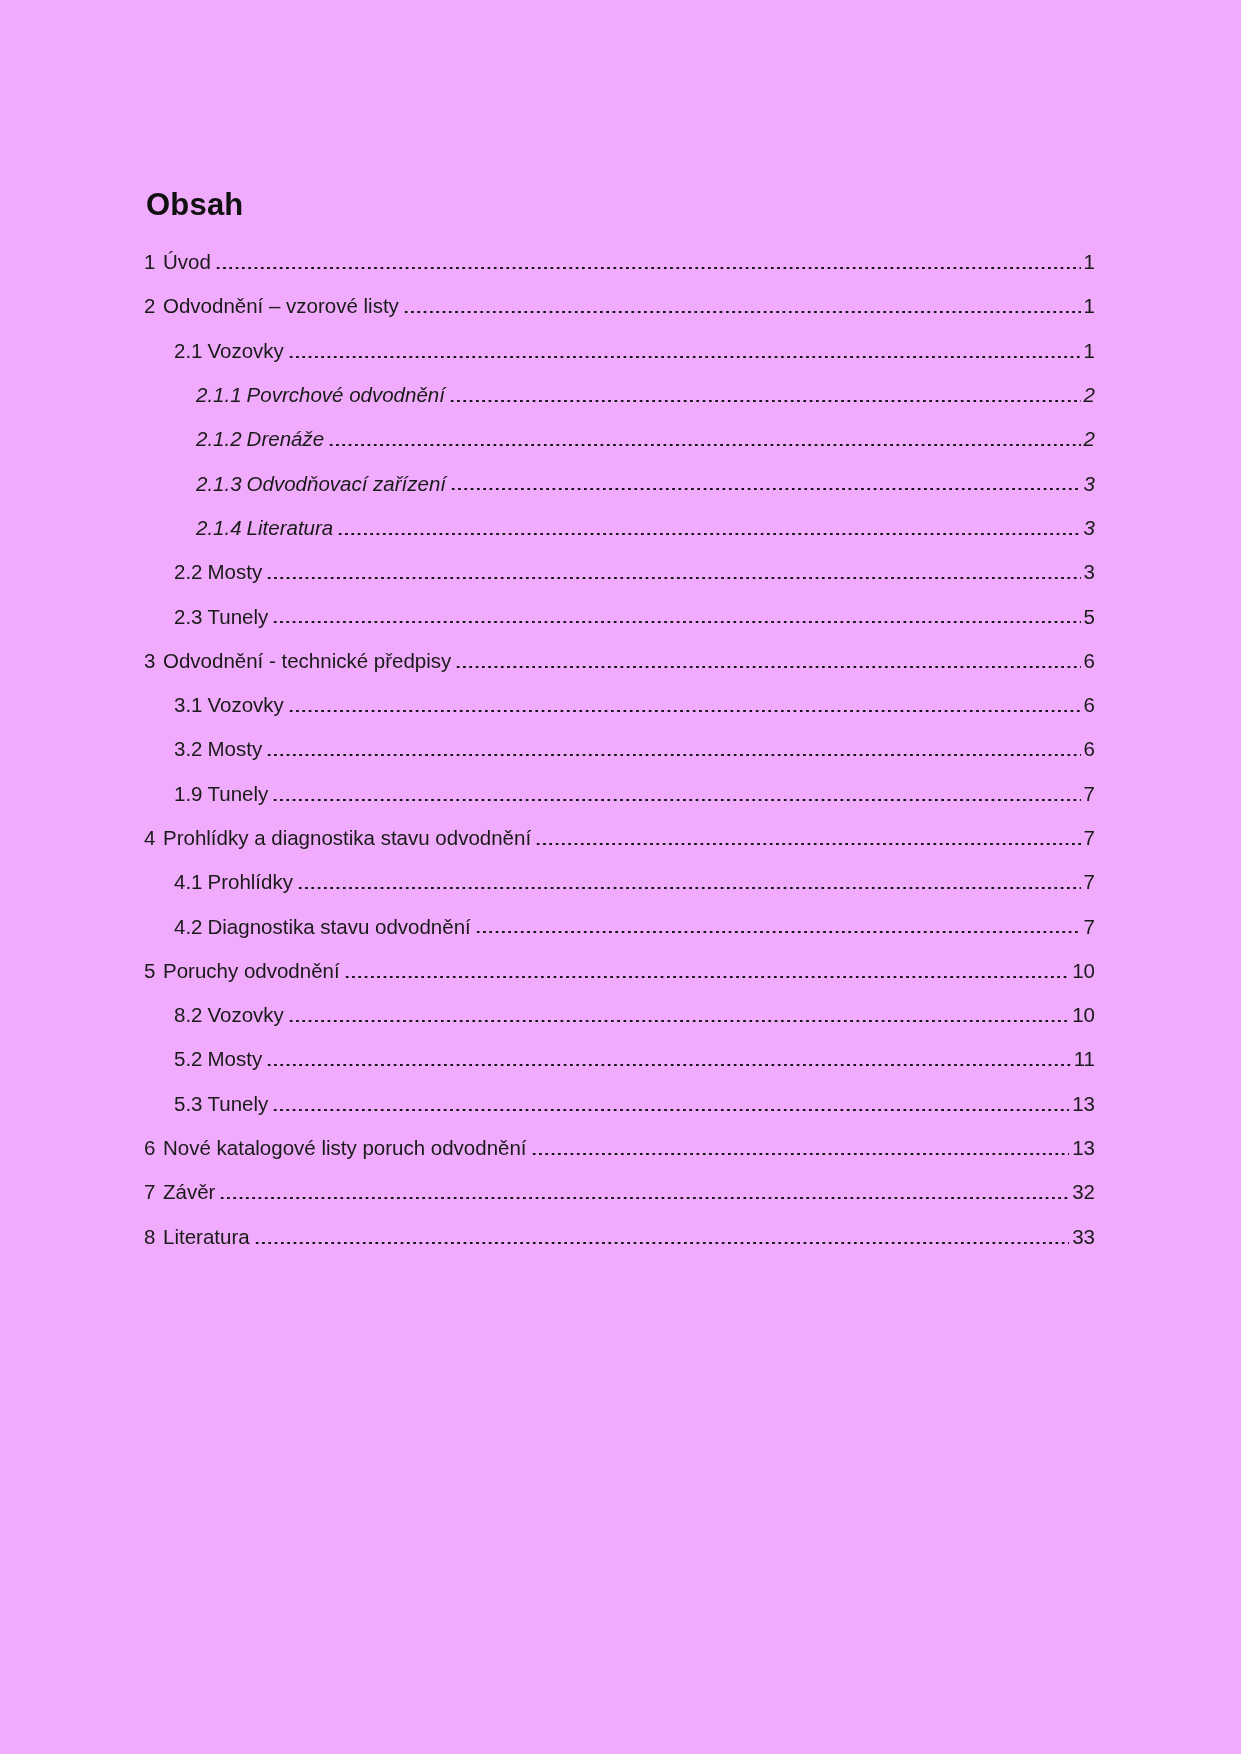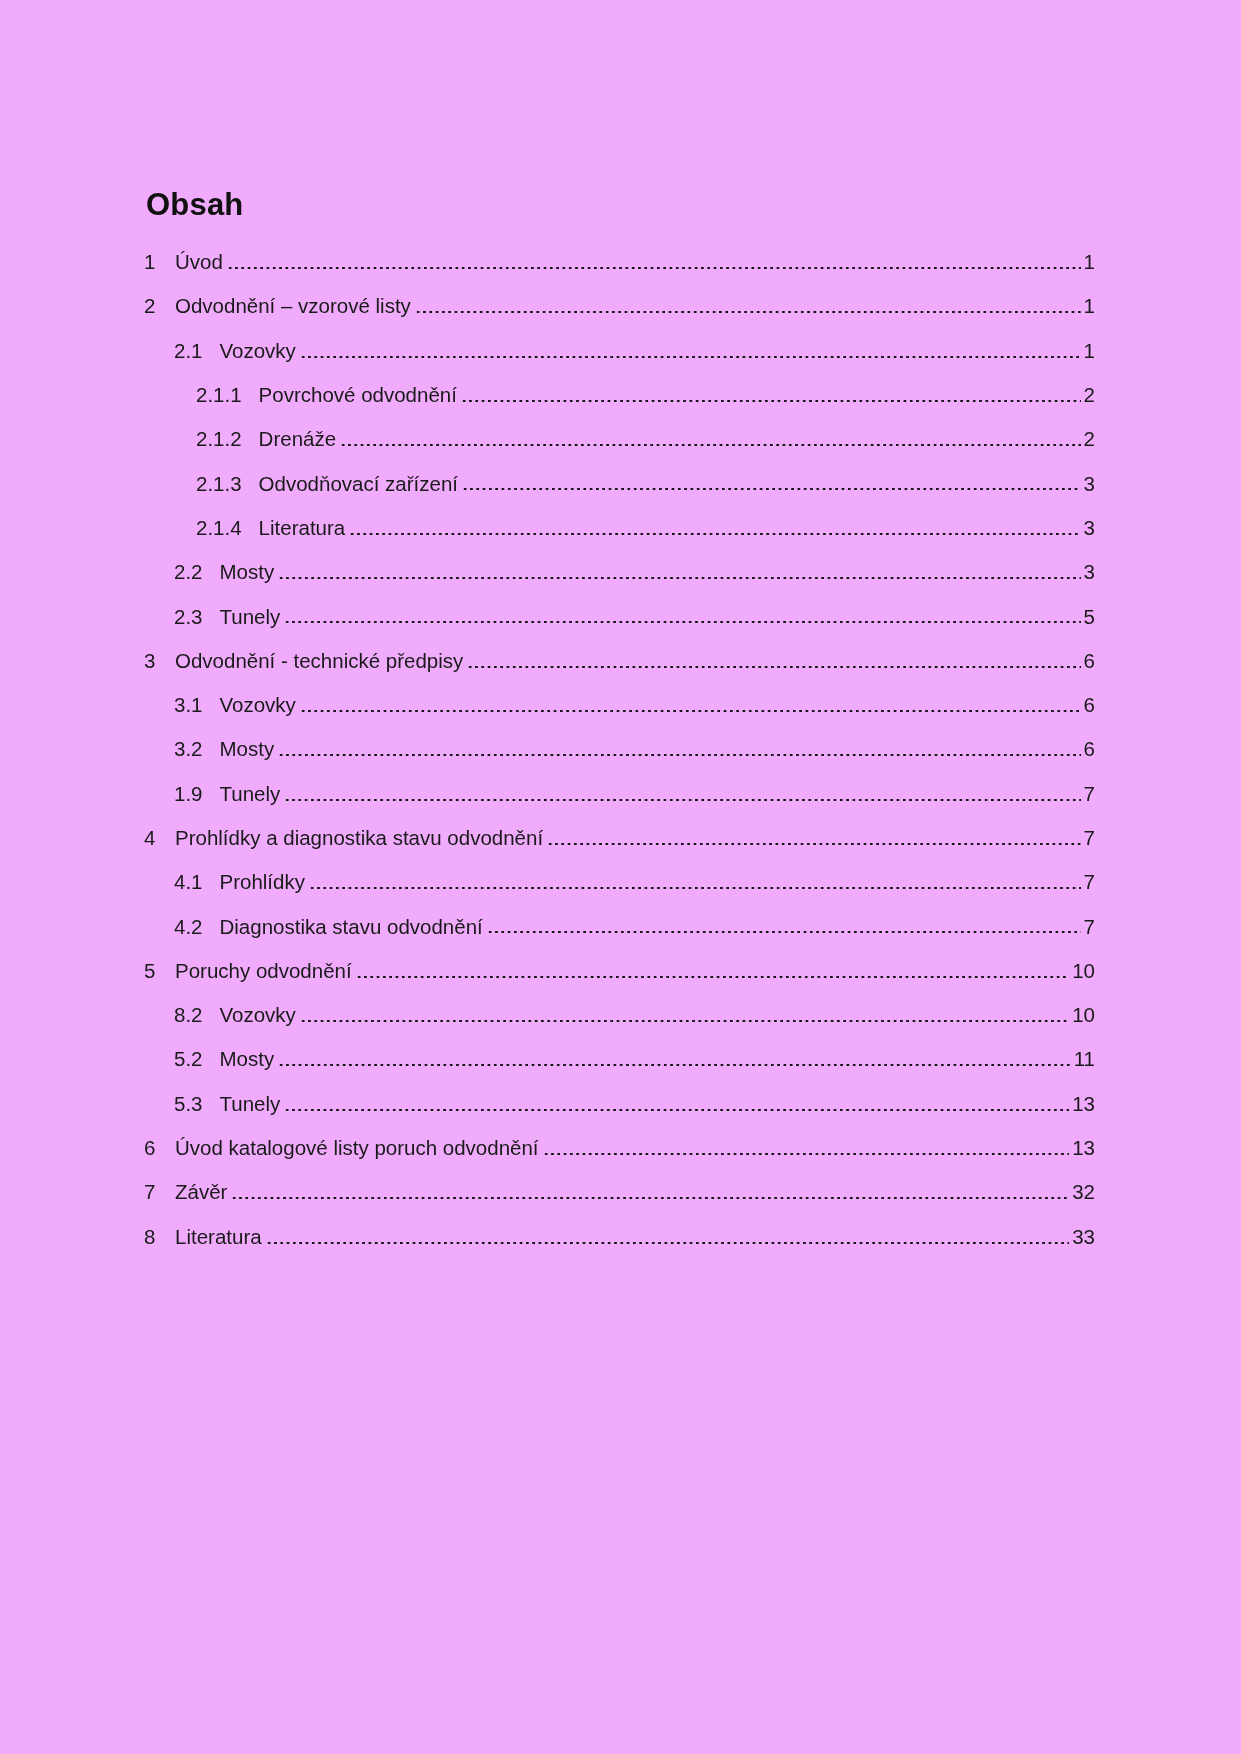--- a/index.html
+++ b/index.html
@@ -37,25 +37,24 @@
     white-space: nowrap;
   }
   .toc-row .num {
     flex: 0 0 auto;
   }
   
   .toc-row.lvl0 { padding-left: 4px; }
   .toc-row.lvl0 .num { min-width: 19px; margin-right: 0; }
   
   .toc-row.lvl1 { padding-left: 34px; }
-  .toc-row.lvl2 { padding-left: 56px; }
+  .toc-row.lvl2 { padding-left: 56px; font-style: italic; }
   .toc-row.lvl1 .num, .toc-row.lvl2 .num { margin-right: 5px; }
   .toc-row .title {
     flex: 0 0 auto;
-    margin-left: 12px;
   }
   .toc-row .leader {
     flex: 1 1 auto;
     align-self: stretch;
     margin-left: 4px;
     margin-right: 2px;
     background-image: radial-gradient(circle 1.25px at 3.15px 28px, #151515 98%, transparent 100%);
     background-repeat: repeat-x;
     background-size: 6.3px 100%;
   }
@@ -188,21 +187,21 @@
       <span class="pagenum">11</span>
     </div>
       <div class="toc-row lvl1">
       <span class="num">5.3</span>
       <span class="title">Tunely</span>
       <span class="leader"></span>
       <span class="pagenum">13</span>
     </div>
       <div class="toc-row lvl0">
       <span class="num">6</span>
-      <span class="title">Úvod katalogové listy poruch odvodnění</span>
+      <span class="title">Nové katalogové listy poruch odvodnění</span>
       <span class="leader"></span>
       <span class="pagenum">13</span>
     </div>
       <div class="toc-row lvl0">
       <span class="num">7</span>
       <span class="title">Závěr</span>
       <span class="leader"></span>
       <span class="pagenum">32</span>
     </div>
       <div class="toc-row lvl0">

